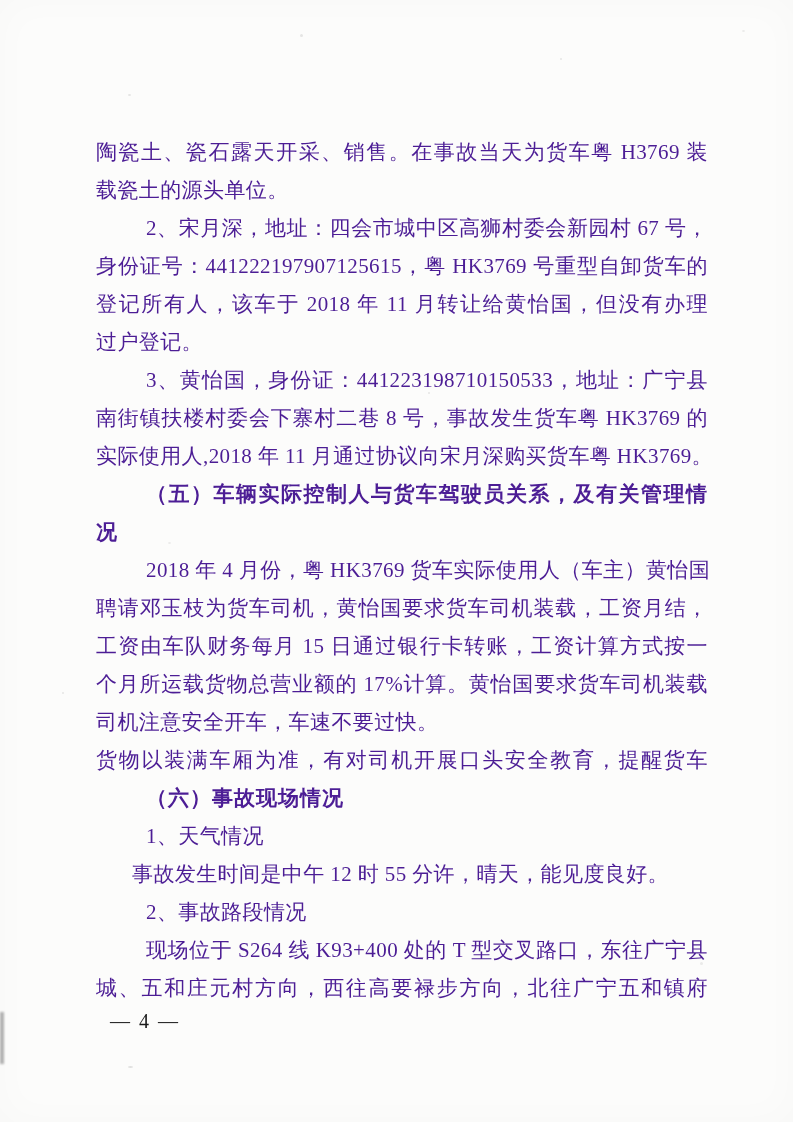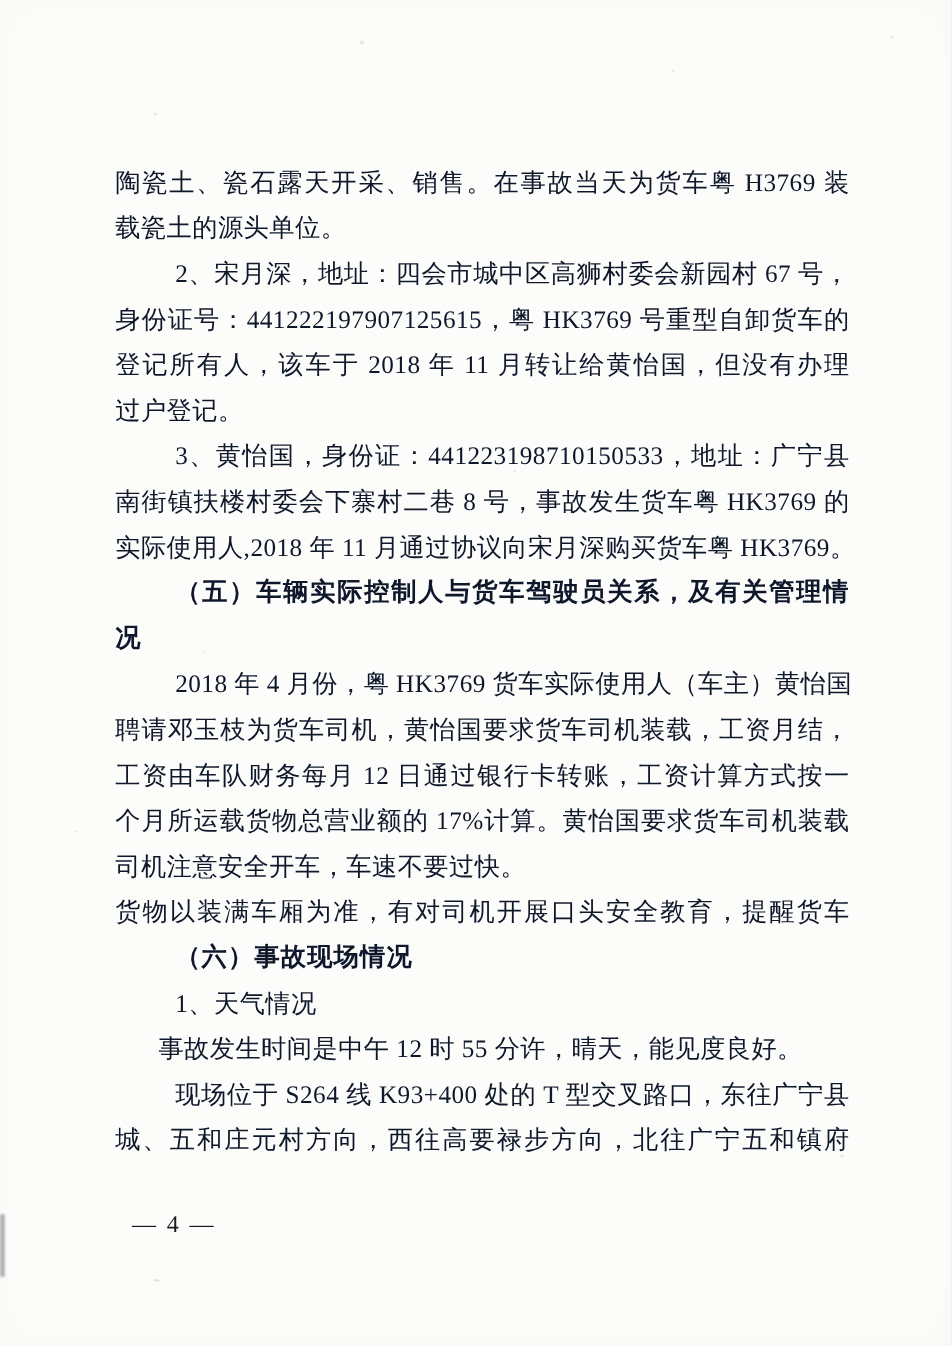--- a/index.html
+++ b/index.html
@@ -20,21 +20,21 @@
     position: absolute;
     left: 96px;
     top: 133px;
     width: 612px;
   }
   .ln {
     font-family: "Liberation Serif", "DejaVu Serif", serif;
     font-size: 21px;
     line-height: 38px;
     height: 38px;
-    color: #0f172a;
+    color: #4c1d95;
     white-space: nowrap;
     letter-spacing: 0.4px;
   }
   .full {
     text-align: justify;
     text-align-last: justify;
   }
   .ind   { padding-left: 50px; }
   .ind-sm{ padding-left: 36px; }
   .bold {
@@ -86,27 +86,28 @@
     <div class="ln full">身份证号：441222197907125615，粤 HK3769 号重型自卸货车的</div>
     <div class="ln full">登记所有人，该车于 2018 年 11 月转让给黄怡国，但没有办理</div>
     <div class="ln">过户登记。</div>
     <div class="ln full ind">3、黄怡国，身份证：441223198710150533，地址：广宁县</div>
     <div class="ln full">南街镇扶楼村委会下寨村二巷 8 号，事故发生货车粤 HK3769 的</div>
     <div class="ln full">实际使用人,2018 年 11 月通过协议向宋月深购买货车粤 HK3769。</div>
     <div class="ln full ind bold">（五）车辆实际控制人与货车驾驶员关系，及有关管理情</div>
     <div class="ln bold">况</div>
     <div class="ln full ind">2018 年 4 月份，粤 HK3769 货车实际使用人（车主）黄怡国</div>
     <div class="ln full">聘请邓玉枝为货车司机，黄怡国要求货车司机装载，工资月结，</div>
-    <div class="ln full">工资由车队财务每月 12 日通过银行卡转账，工资计算方式按一</div>
+    <div class="ln full">工资由车队财务每月 15 日通过银行卡转账，工资计算方式按一</div>
     <div class="ln full">个月所运载货物总营业额的 17%计算。黄怡国要求货车司机装载</div>
     <div class="ln">司机注意安全开车，车速不要过快。</div>
     <div class="ln full">货物以装满车厢为准，有对司机开展口头安全教育，提醒货车</div>
     <div class="ln ind bold">（六）事故现场情况</div>
     <div class="ln ind">1、天气情况</div>
     <div class="ln ind-sm">事故发生时间是中午 12 时 55 分许，晴天，能见度良好。</div>
+    <div class="ln ind">2、事故路段情况</div>
     <div class="ln full ind">现场位于 S264 线 K93+400 处的 T 型交叉路口，东往广宁县</div>
     <div class="ln full">城、五和庄元村方向，西往高要禄步方向，北往广宁五和镇府</div>
   </div>
 
   <div class="footer">— 4 —</div>
 
   <div class="artifact edge-smudge"></div>
   <div class="artifact speck s1"></div>
   <div class="artifact speck s2"></div>
   <div class="artifact speck s3"></div>

